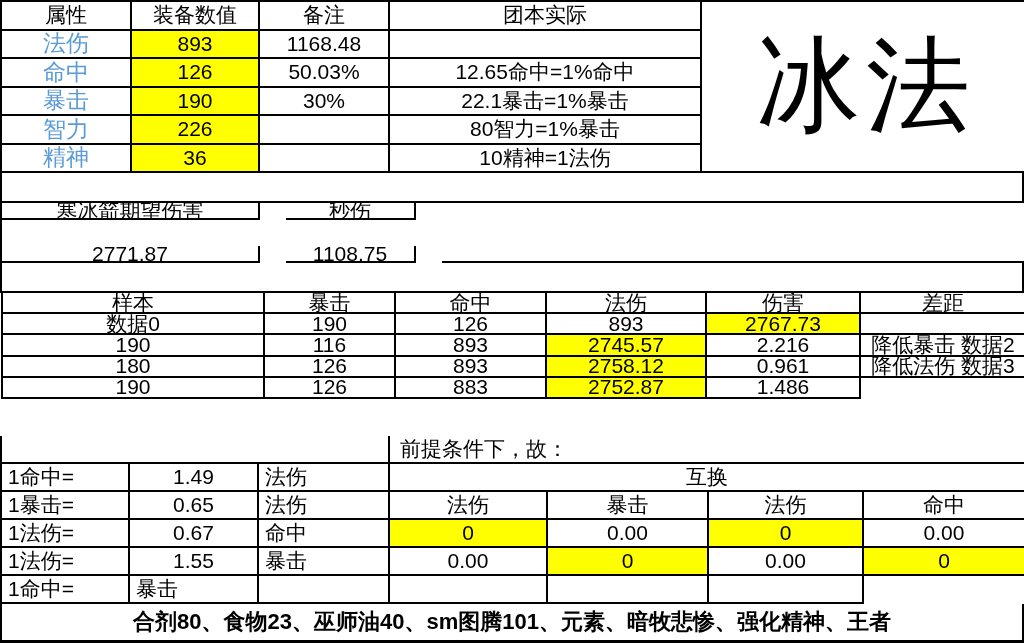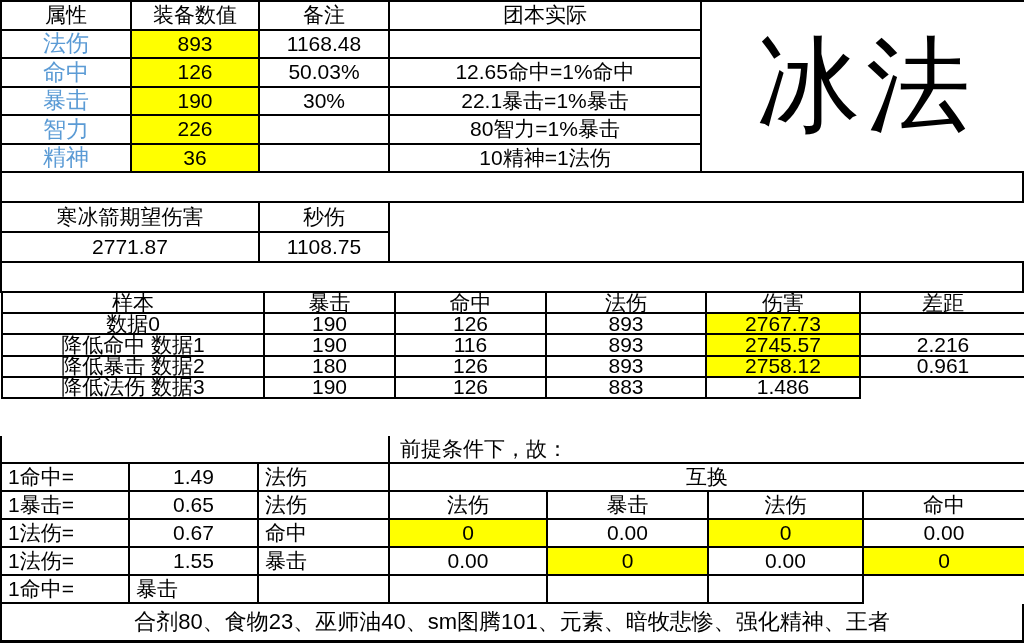--- a/index.html
+++ b/index.html
@@ -20,36 +20,36 @@
   
   #top-table{top:0;left:0;width:1024px;height:173px;border-top:2px solid #000;
     grid-template-columns:130px 128px 130px 312px 324px;grid-template-rows:repeat(6,1fr);}
   #bingfa-cell{grid-column:5;grid-row:1/span 6;font-size:104px;letter-spacing:6px;padding-left:6px;}
   
   .spacer{border-right:2px solid #000;border-bottom:2px solid #000;background:#fff;box-sizing:border-box;position:absolute;border-left:2px solid #000;}
   #spacer1{top:173px;left:0;width:1024px;height:30px;}
   #spacer2{top:263px;left:0;width:1024px;height:30px;}
   
   #expect-table{top:203px;left:0;width:1024px;height:60px;
-    grid-template-columns:258px 130px 636px;grid-template-rows:repeat(2,1fr);}
+    grid-template-columns:258px 130px 636px;grid-template-rows:repeat(2,1fr);gap:26px;}
   #expect-empty{grid-column:3;grid-row:1/span 2;}
   
   #sample-table{top:293px;left:1px;width:1024px;height:106px;
     grid-template-columns:262px 131px 151px 160px 154px 166px;grid-template-rows:repeat(5,1fr);}
   
   #exchange-table{top:436px;left:0;width:824px;height:168px;
     grid-template-columns:128px 129px 131px 158px 161px 155px 162px;grid-template-rows:repeat(6,1fr);}
   .spanL{grid-column:1/span 3;}
   .spanR{grid-column:4/span 4;}
   #premise-cell{justify-content:flex-start;padding-left:10px;}
   
   #footer-row{position:absolute;top:604px;left:0;width:1024px;height:39px;
     border-left:2px solid #000;border-right:2px solid #000;border-bottom:3px solid #000;
     box-sizing:border-box;display:flex;align-items:center;justify-content:center;
-    font-size:22px;white-space:nowrap;background:#fff;}
+    font-size:22px;white-space:nowrap;background:#fff;font-weight:bold;}
 </style>
 </head>
 <body>
 
 <div id="page">
 
   <div class="sec" id="top-table">
     <div class="cell">属性</div>
     <div class="cell">装备数值</div>
     <div class="cell">备注</div>
@@ -102,38 +102,38 @@
     <div class="cell">伤害</div>
     <div class="cell">差距</div>
 
     <div class="cell">数据0</div>
     <div class="cell">190</div>
     <div class="cell">126</div>
     <div class="cell">893</div>
     <div class="cell y">2767.73</div>
     <div class="cell"></div>
 
-    <div class="cell">降低命中 数据1</div>
     <div class="cell">190</div>
     <div class="cell">116</div>
     <div class="cell">893</div>
     <div class="cell y">2745.57</div>
     <div class="cell">2.216</div>
 
     <div class="cell">降低暴击 数据2</div>
     <div class="cell">180</div>
     <div class="cell">126</div>
     <div class="cell">893</div>
     <div class="cell y">2758.12</div>
     <div class="cell">0.961</div>
 
     <div class="cell">降低法伤 数据3</div>
     <div class="cell">190</div>
     <div class="cell">126</div>
     <div class="cell">883</div>
+    <div class="cell y">2752.87</div>
     <div class="cell">1.486</div>
   </div>
 
   <div class="sec" id="exchange-table">
     <div class="cell spanL"></div>
     <div class="cell spanR" id="premise-cell">前提条件下，故：</div>
 
     <div class="cell left">1命中=</div>
     <div class="cell">1.49</div>
     <div class="cell left">法伤</div>

